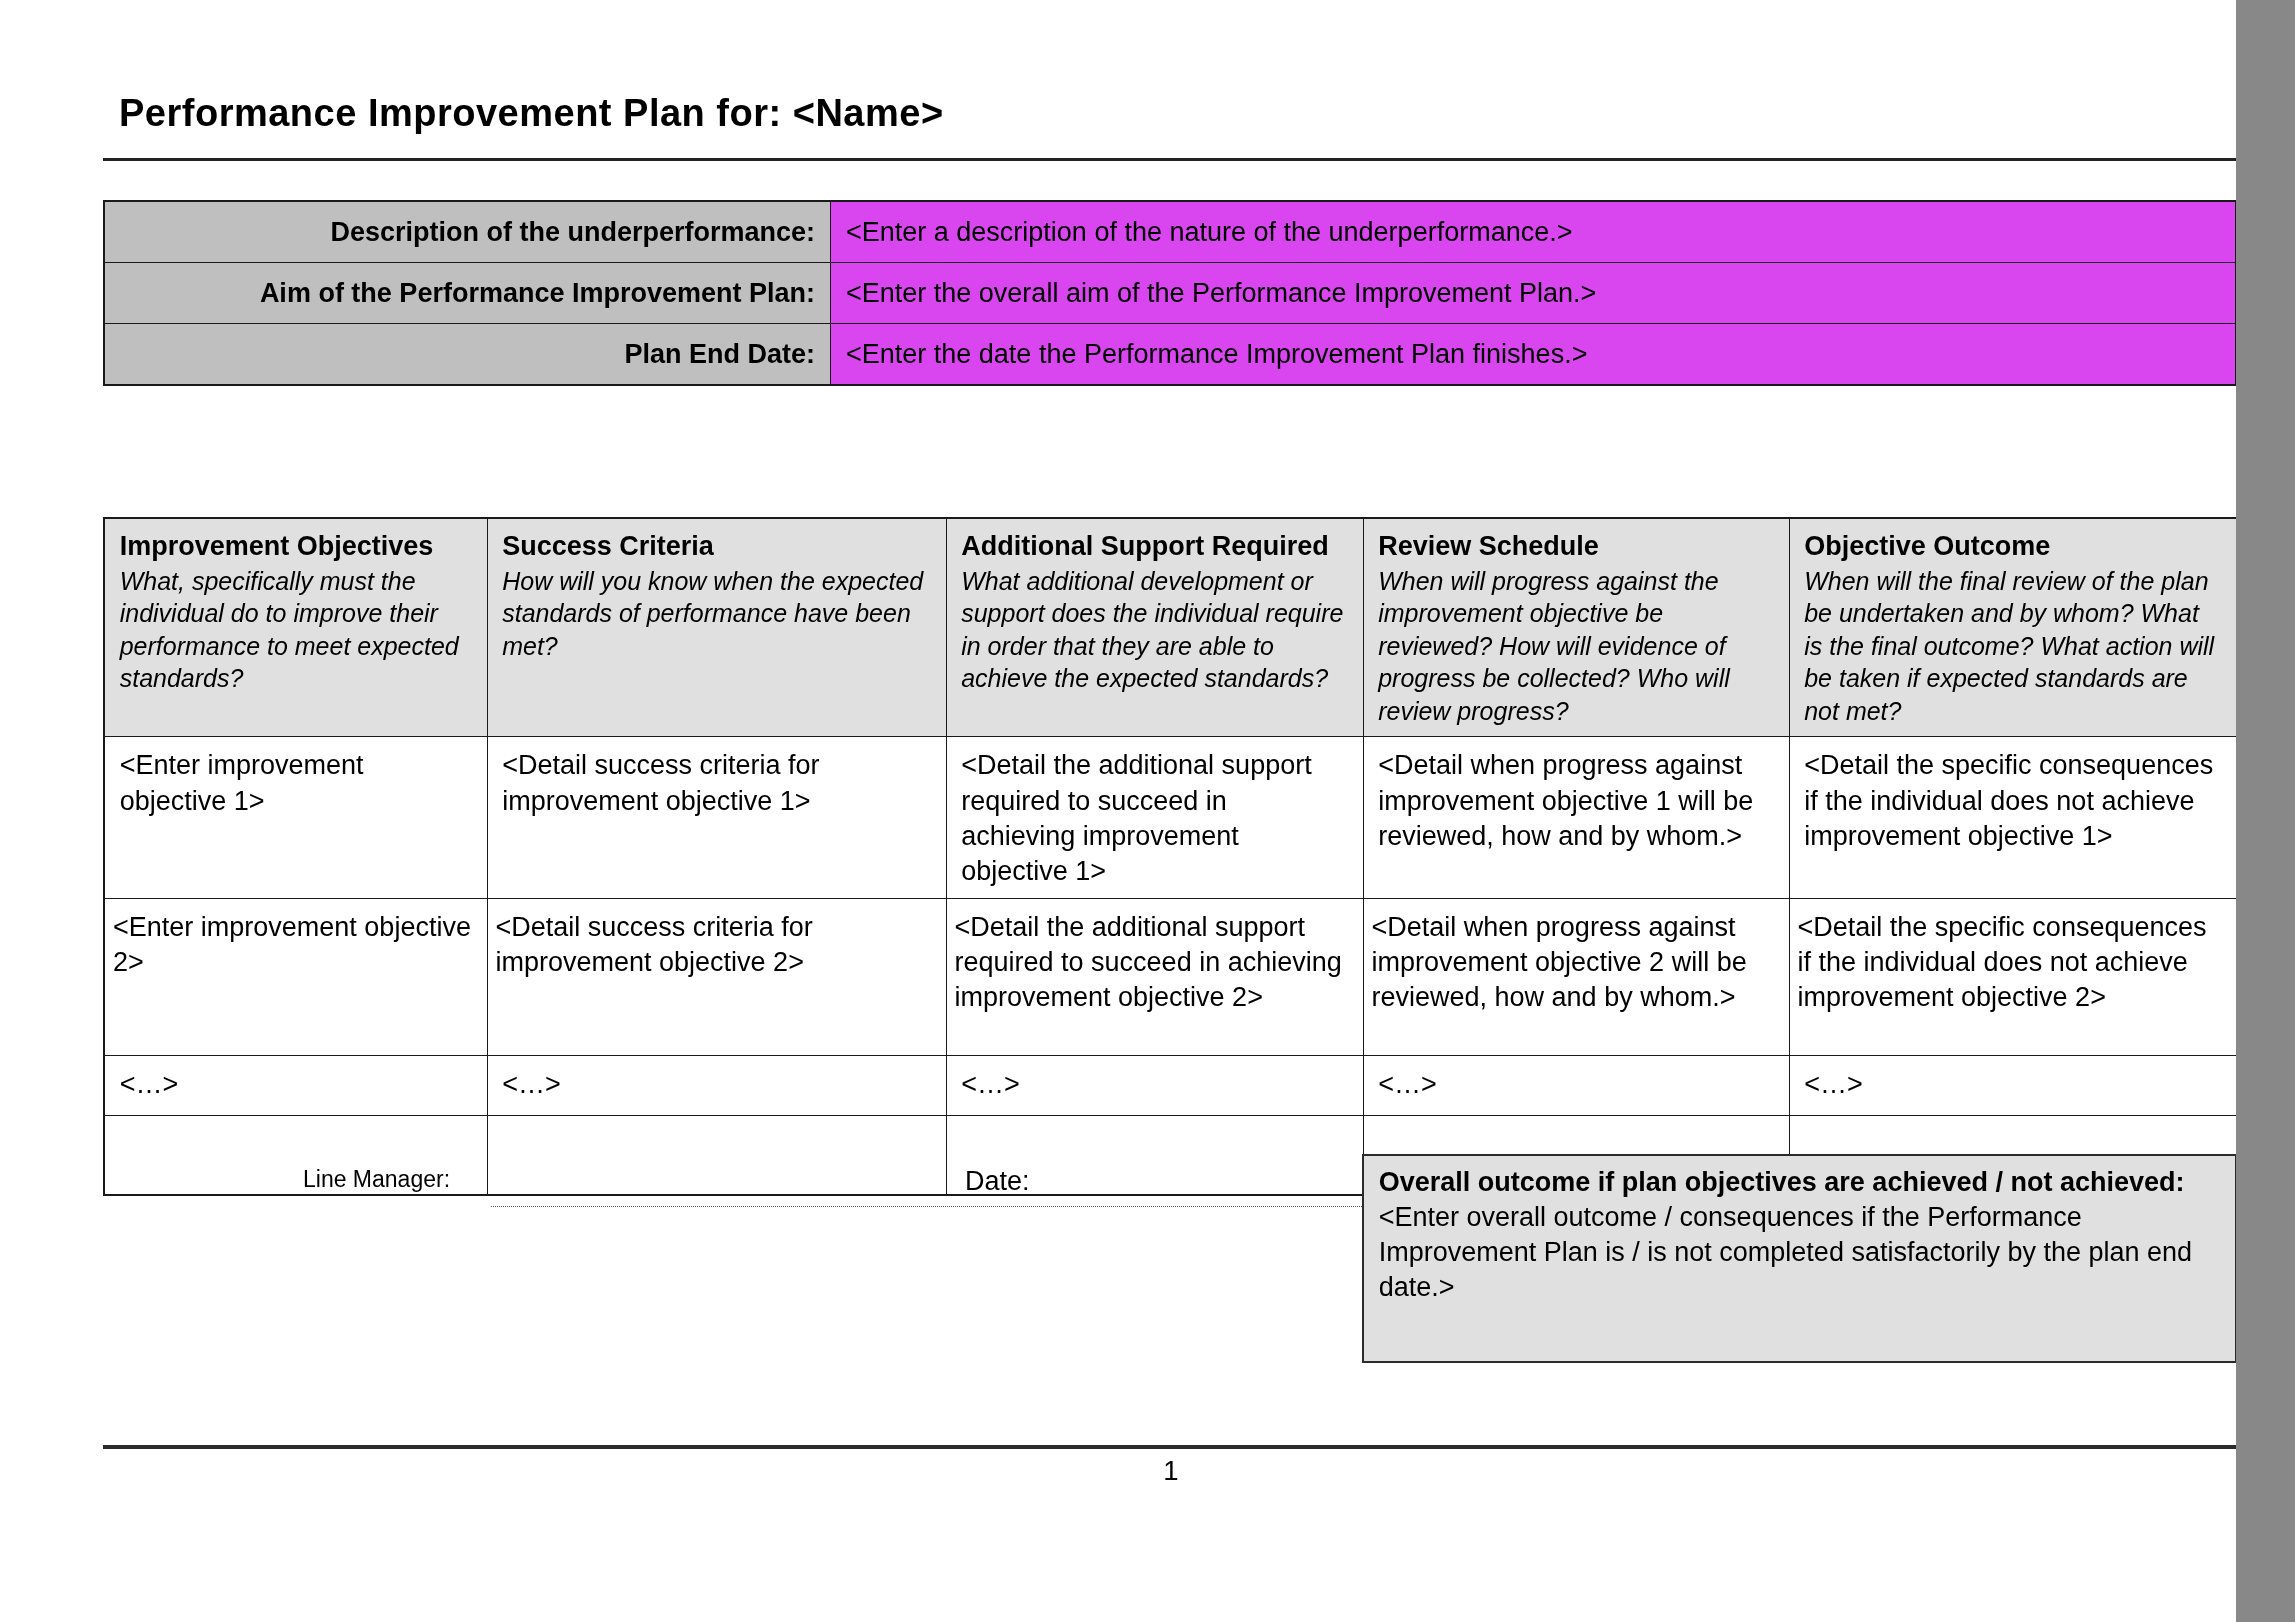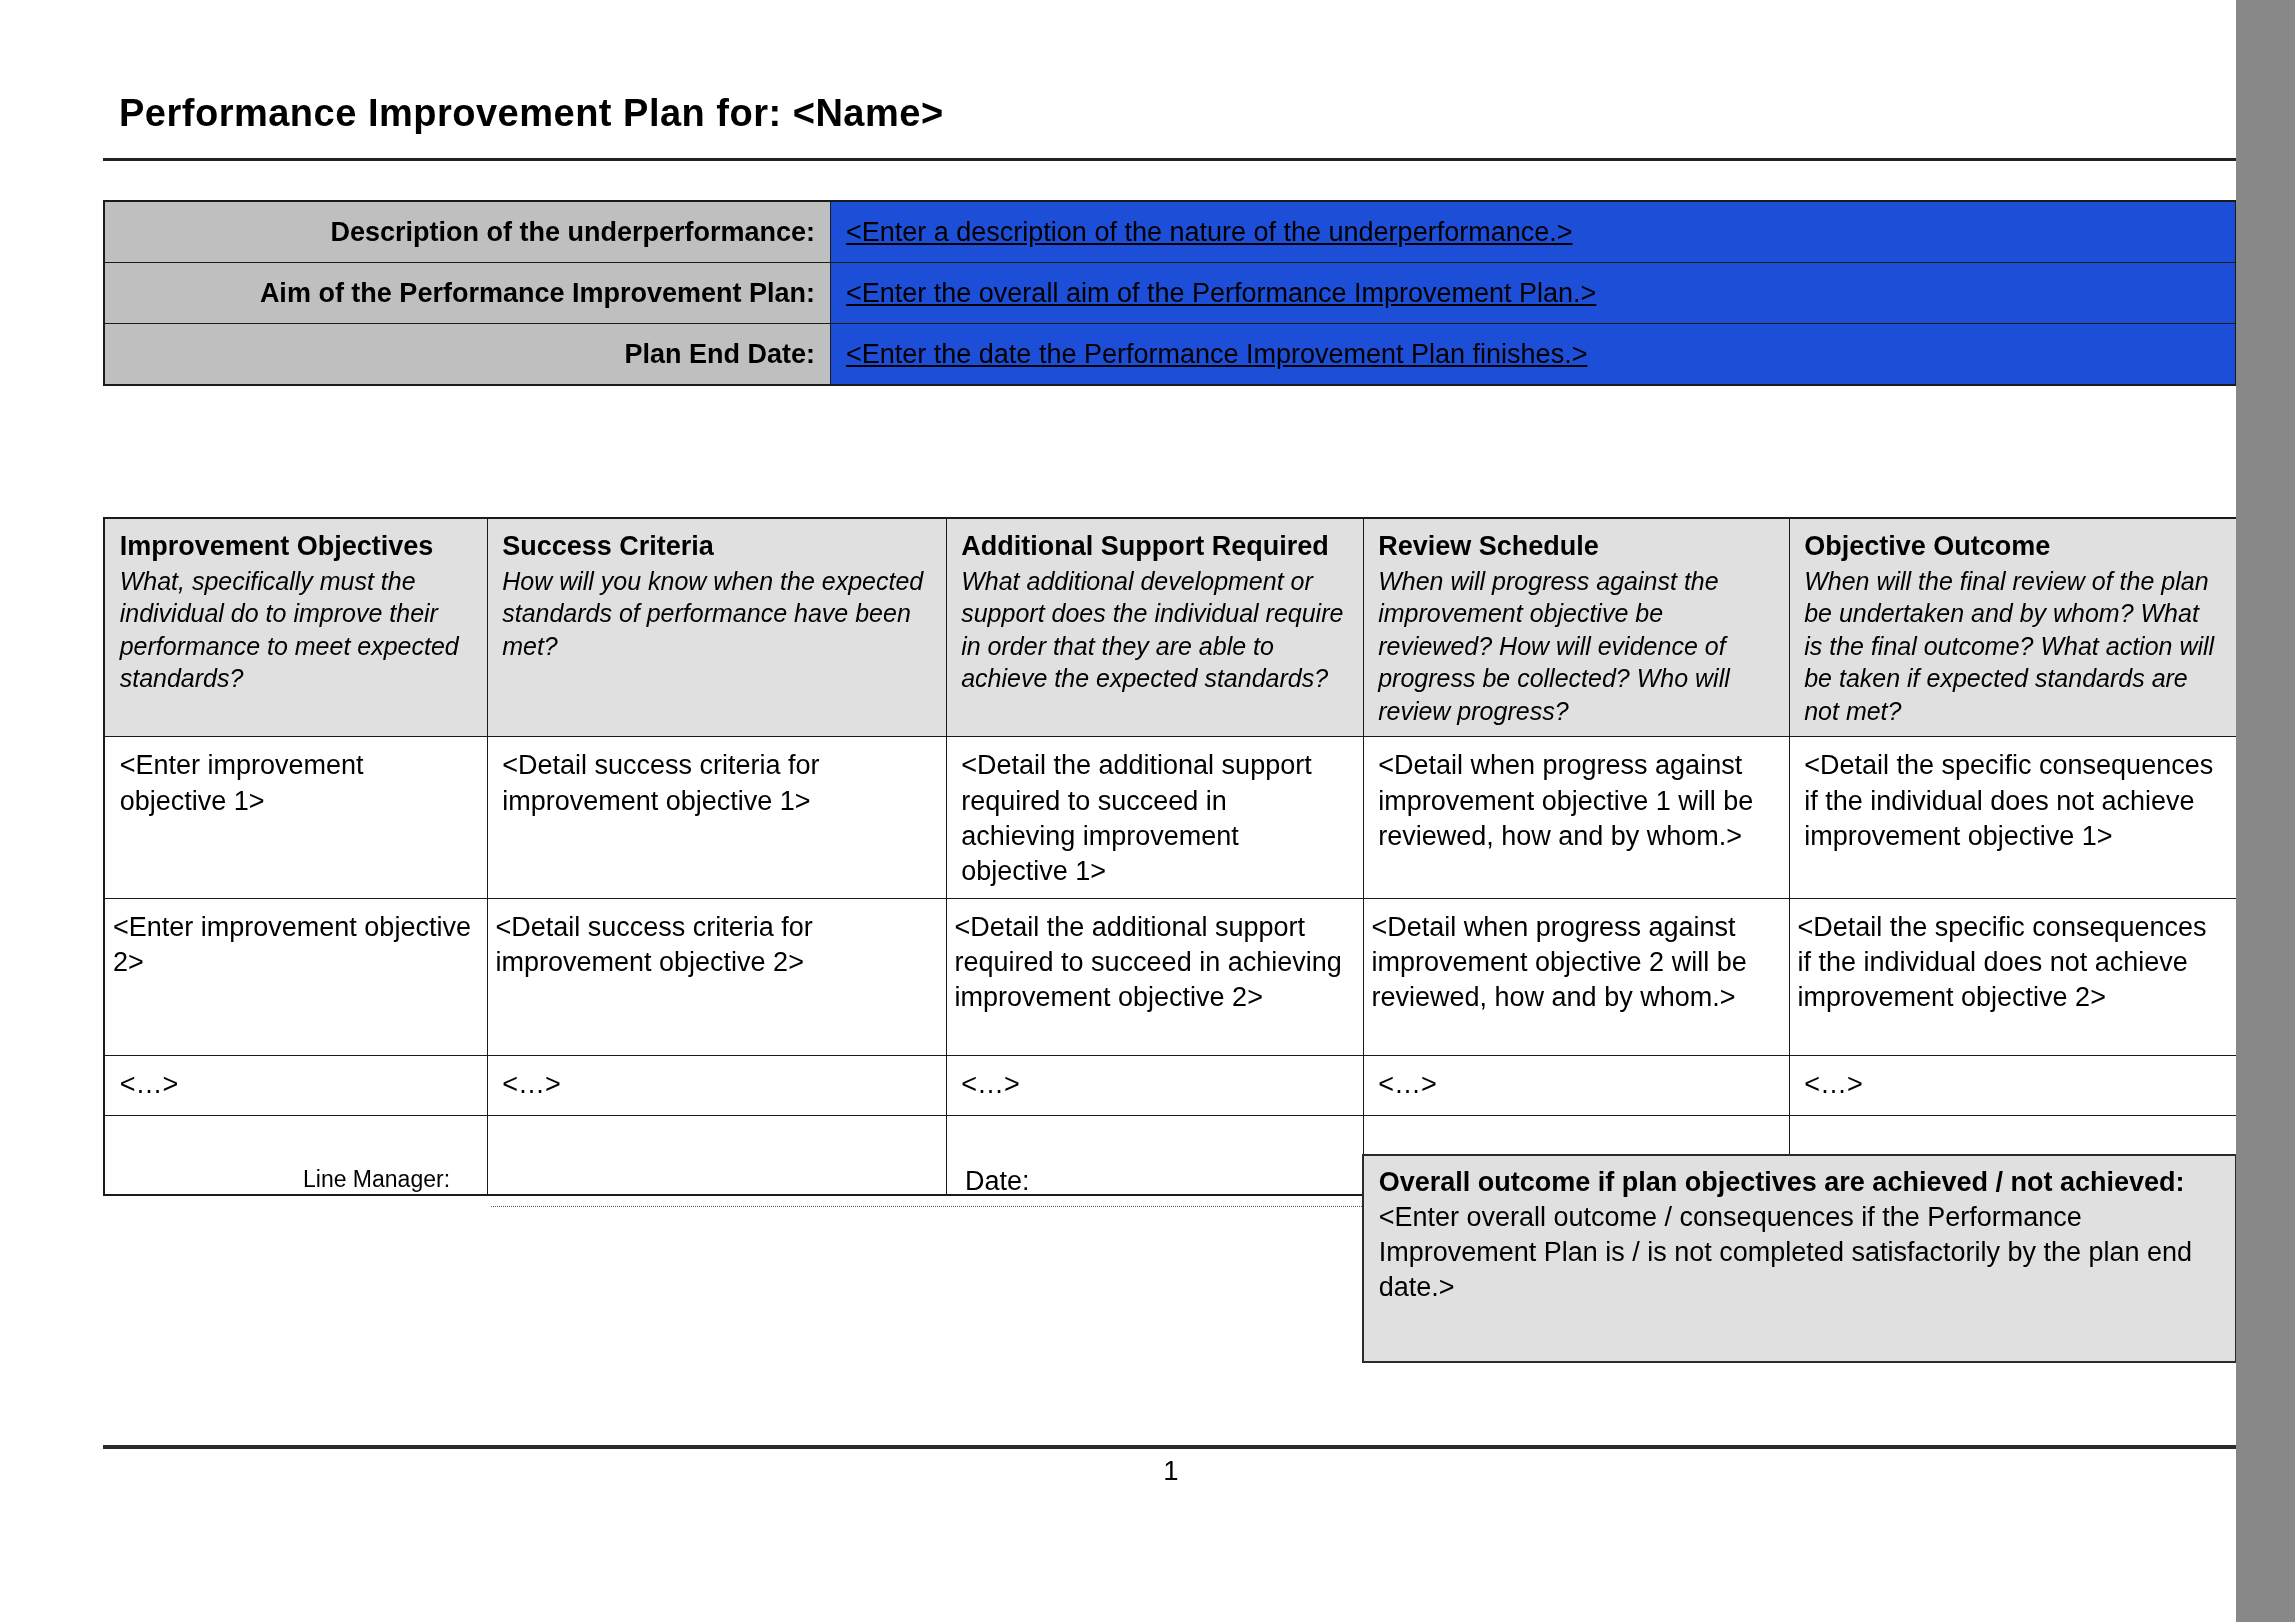--- a/index.html
+++ b/index.html
@@ -19,21 +19,21 @@
   table.summary {
     position:absolute; left:103px; top:200px; width:2134px;
     border-collapse:collapse; table-layout:fixed;
     border:2.8px solid #1a1a1a; font-size:27px;
   }
   table.summary td { border:1.8px solid #1a1a1a; height:60px; padding:0 15px; }
   td.slabel {
     width:695px; background:var(--label-cell-gray);
     font-weight:bold; text-align:right; vertical-align:middle;
   }
-  td.svalue { background:#1d4ed8; text-align:left; vertical-align:middle;text-decoration:underline; }
+  td.svalue { background:#d946ef; text-align:left; vertical-align:middle; }
   
   table.objectives {
     position:absolute; left:103px; top:481px; width:2134px;
     border-collapse:collapse; table-layout:fixed;
     border:2.8px solid #1a1a1a; font-size:27px;margin-top:36px;
   }
   table.objectives th, table.objectives td {
     border:1.8px solid #1a1a1a; vertical-align:top; text-align:left;
     padding:11px 14.7px 9.2px 14.7px; overflow:hidden;
   }

